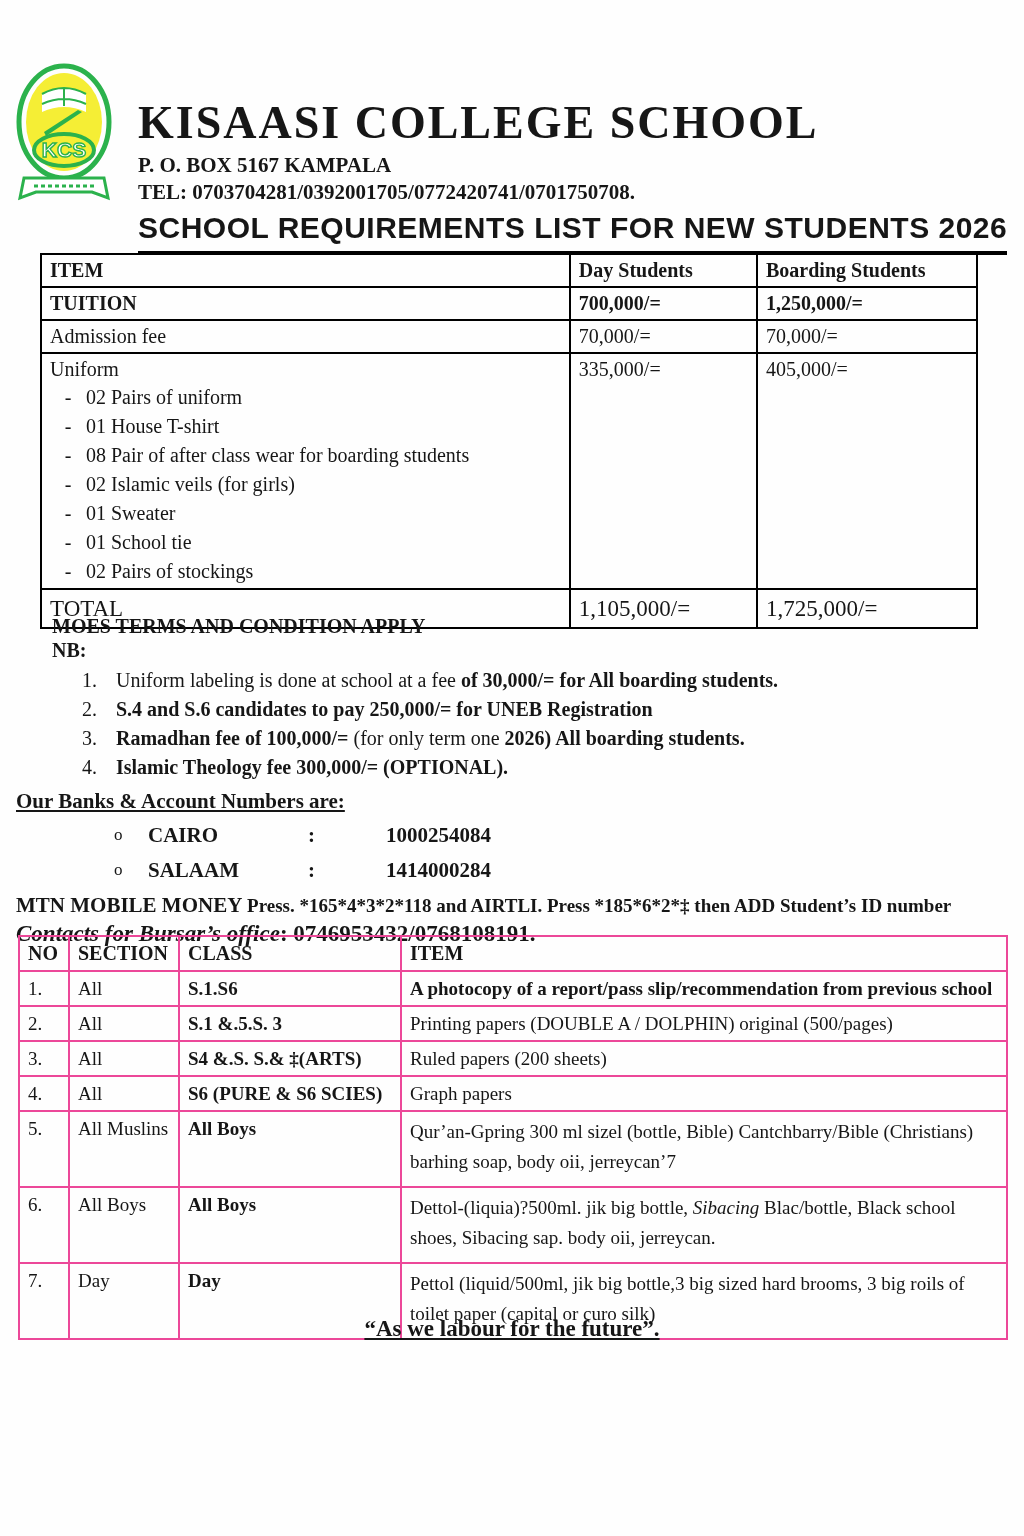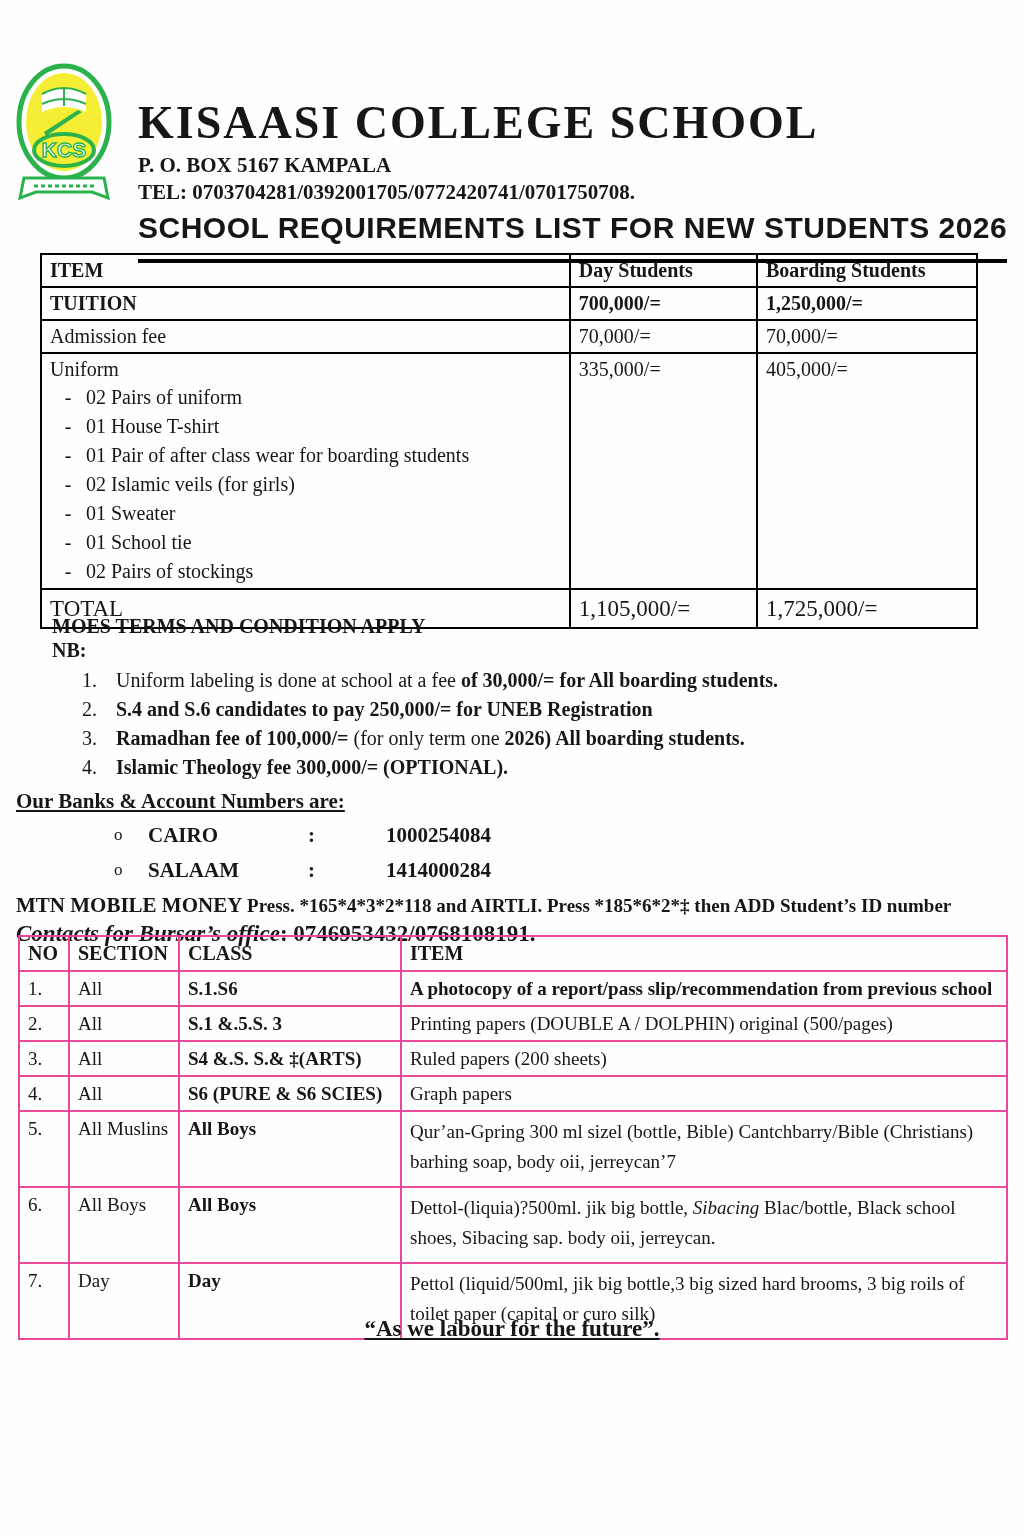--- a/index.html
+++ b/index.html
@@ -10,21 +10,21 @@
 
   
   .logo{position:absolute;left:12px;top:60px;width:104px;height:146px;}
   .school-name{position:absolute;left:138px;top:96px;font-size:46px;font-weight:bold;
                letter-spacing:2px;white-space:nowrap;}
   .po-box{position:absolute;left:138px;top:153px;font-size:21px;font-weight:bold;}
   .tel{position:absolute;left:138px;top:180px;font-size:21px;font-weight:bold;}
   .doc-title{position:absolute;left:138px;top:211px;
              font-family:"Liberation Sans","DejaVu Sans",sans-serif;
              font-size:30px;font-weight:bold;letter-spacing:0.5px;
-             border-bottom:4px solid #000;padding-bottom:14px;white-space:nowrap;}
+             border-bottom:4px solid #000;padding-bottom:6px;white-space:nowrap;}
 
   
   .fees-wrap{position:absolute;left:40px;top:253px;width:938px;}
   table{border-collapse:collapse;width:100%;}
   .fees-wrap table, .fees-wrap th, .fees-wrap td{border:2px solid #000;}
   .fees-wrap th, .fees-wrap td{padding:2px 8px;vertical-align:top;text-align:left;
                                font-size:20px;line-height:27px;}
   .fees-wrap th{font-weight:bold;}
   .fees-wrap col.c1{width:56.5%}
   .fees-wrap col.c2{width:20%}
@@ -126,21 +126,21 @@
               <div class="sub-item">
                 <span class="dash">-</span>
                 <span>02 Pairs of uniform</span>
               </div>
               <div class="sub-item">
                 <span class="dash">-</span>
                 <span>01 House T-shirt</span>
               </div>
               <div class="sub-item">
                 <span class="dash">-</span>
-                <span>01 Pair of after class wear for boarding students</span>
+                <span>08 Pair of after class wear for boarding students</span>
               </div>
               <div class="sub-item">
                 <span class="dash">-</span>
                 <span>02 Islamic veils (for girls)</span>
               </div>
               <div class="sub-item">
                 <span class="dash">-</span>
                 <span>01 Sweater</span>
               </div>
               <div class="sub-item">

